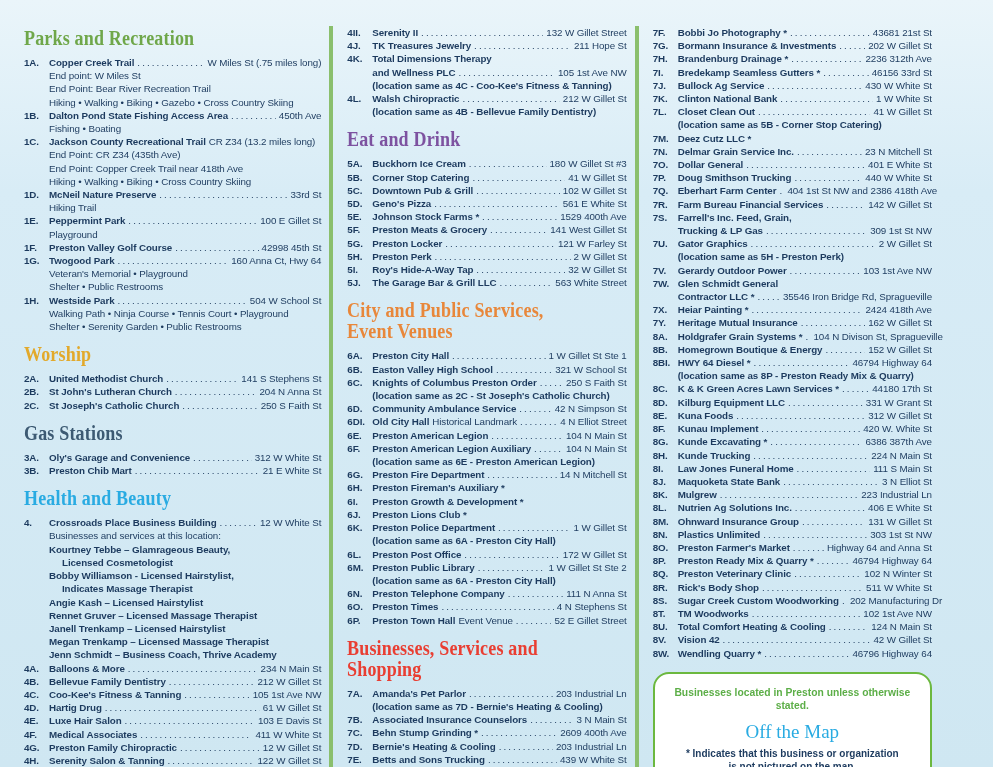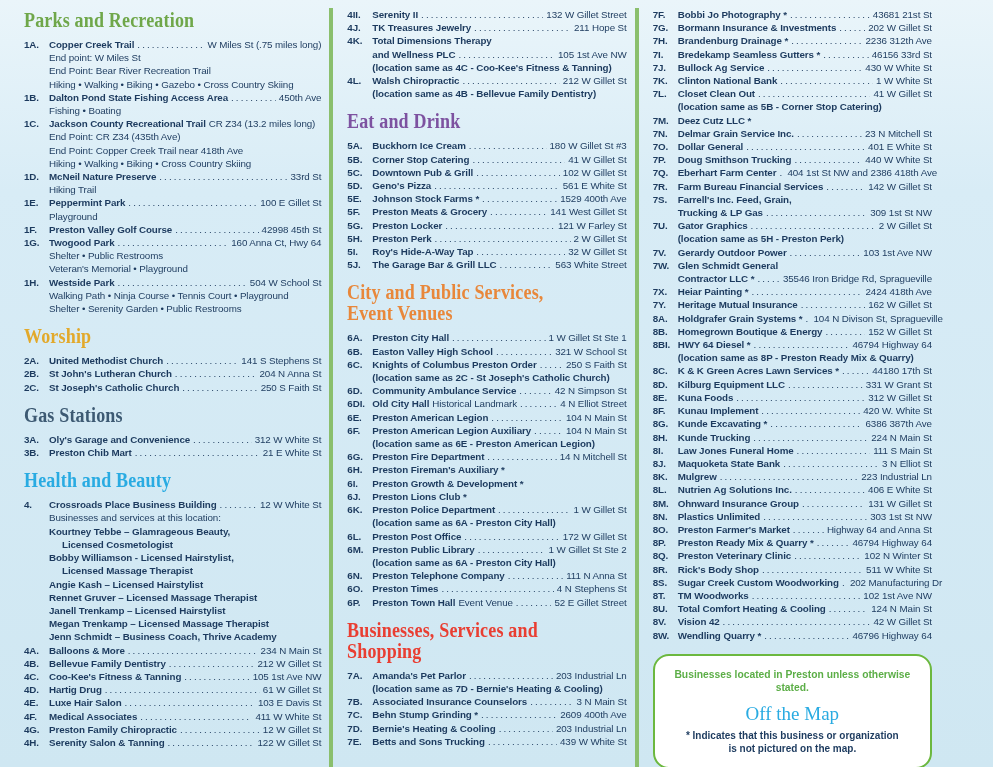--- a/index.html
+++ b/index.html
@@ -2,21 +2,21 @@
 <html><head>
 <meta charset="utf-8">
 <style>
   html,body{margin:0;padding:0;}
   body{
     width:993px;height:767px;overflow:hidden;
     background:linear-gradient(180deg,#eaf5fa 0%,#d8ecf6 25%,#cfe7f2 100%);
     font-family:"Liberation Sans",sans-serif;
     color:#1c3a5e;
   }
-  .page{box-sizing:border-box;width:964px;height:767px;padding:8px 24px 0;}
+  .page{box-sizing:border-box;width:964px;height:767px;padding:26px 24px 0;}
   .columns{display:flex;height:100%;}
   .col{box-sizing:border-box;width:33.333%;padding-right:8px;min-width:0;}
   .col+.col{border-left:4px solid #0f766e;padding-left:14px;}
   .sec-heading{
     font-family:"Liberation Serif","DejaVu Serif",serif;
     font-weight:700;font-size:20px;line-height:21px;
     margin:11px 0 7px;letter-spacing:.2px;
     transform:scaleX(.9);transform-origin:0 50%;
     white-space:pre-line;
   }
@@ -121,22 +121,22 @@
             </span>
           </div>
           <div class="entry">
             <span class="eid">1G.</span>
             <span class="ebody">
               <div class="eline">
                 <span class="ename">Twogood Park</span>
                 <span class="dots"></span>
                 <span class="eaddr">160 Anna Ct, Hwy 64</span>
               </div>
+              <div class="sub">Veteran's Memorial • Playground</div>
               <div class="sub">Shelter • Public Restrooms</div>
-              <div class="sub">Veteran's Memorial • Playground</div>
             </span>
           </div>
           <div class="entry">
             <span class="eid">1H.</span>
             <span class="ebody">
               <div class="eline">
                 <span class="ename">Westside Park</span>
                 <span class="dots"></span>
                 <span class="eaddr">504 W School St</span>
               </div>
@@ -202,21 +202,21 @@
             <span class="ebody">
               <div class="eline">
                 <span class="ename">Crossroads Place Business Building</span>
                 <span class="dots"></span>
                 <span class="eaddr">12 W White St</span>
               </div>
               <div class="sub">Businesses and services at this location:</div>
               <div class="sub b">Kourtney Tebbe – Glamrageous Beauty,</div>
               <div class="sub b i">Licensed Cosmetologist</div>
               <div class="sub b">Bobby Williamson - Licensed Hairstylist,</div>
-              <div class="sub b i">Licensed Massage Therapist</div>
+              <div class="sub b i">Indicates Massage Therapist</div>
               <div class="sub b">Angie Kash – Licensed Hairstylist</div>
               <div class="sub b">Rennet Gruver – Licensed Massage Therapist</div>
               <div class="sub b">Janell Trenkamp – Licensed Hairstylist</div>
               <div class="sub b">Megan Trenkamp – Licensed Massage Therapist</div>
               <div class="sub b">Jenn Schmidt – Business Coach, Thrive Academy</div>
             </span>
           </div>
           <div class="entry">
             <span class="eid">4A.</span>
             <span class="ebody">

